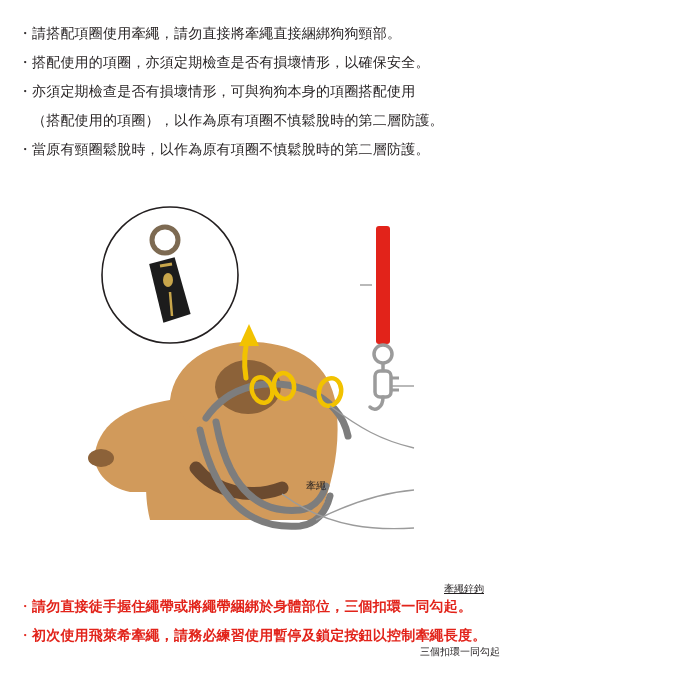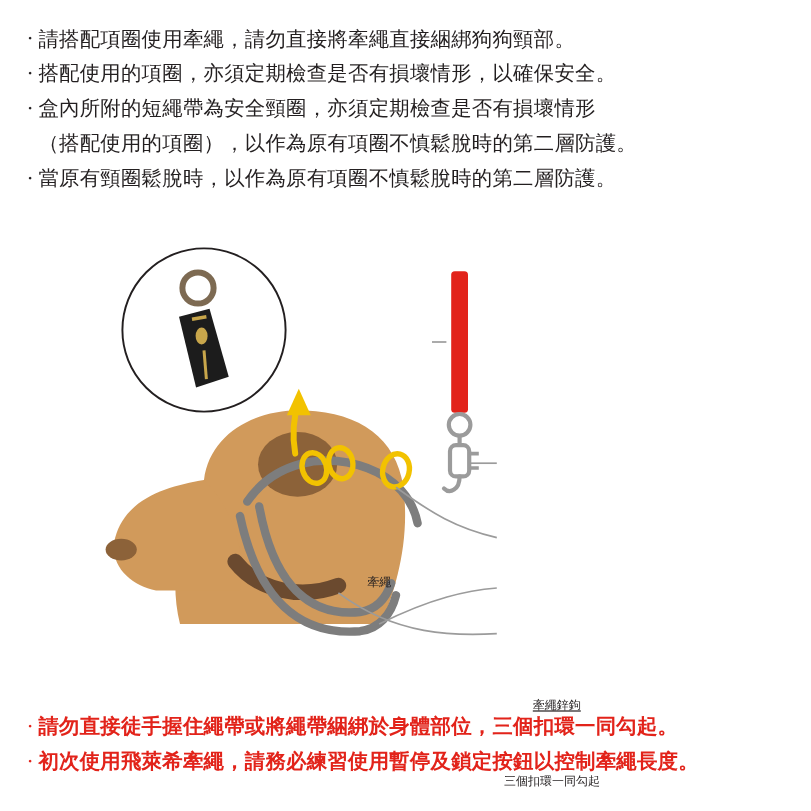--- a/index.html
+++ b/index.html
@@ -35,21 +35,21 @@
     font-size: 14px;
     line-height: 22px;
     color: #231f20;
     text-align: center;
   }
   .bullet-dot.red {
     color: #e2231a;
   }
   .bullet-text {
     flex: 1 1 auto;
-    font-size: 17px;
+    font-size: 14px;
     line-height: 22px;
     color: #231f20;
     letter-spacing: 0.2px;
   }
   .bullet-text.red {
     color: #e2231a;
     font-weight: bold;
   }
 
   #top-notes { top: 22px; }
@@ -88,21 +88,21 @@
     <div class="bullet-row">
       <span class="bullet-dot">・</span>
       <span class="bullet-text">請搭配項圈使用牽繩，請勿直接將牽繩直接綑綁狗狗頸部。</span>
     </div>
     <div class="bullet-row">
       <span class="bullet-dot">・</span>
       <span class="bullet-text">搭配使用的項圈，亦須定期檢查是否有損壞情形，以確保安全。</span>
     </div>
     <div class="bullet-row">
       <span class="bullet-dot">・</span>
-      <span class="bullet-text">盒內所附的短繩帶為安全頸圈，亦須定期檢查是否有損壞情形</span>
+      <span class="bullet-text">亦須定期檢查是否有損壞情形，可與狗狗本身的項圈搭配使用</span>
     </div>
     <div class="bullet-row">
       <span class="bullet-dot"></span>
       <span class="bullet-text">（搭配使用的項圈），以作為原有項圈不慎鬆脫時的第二層防護。</span>
     </div>
     <div class="bullet-row">
       <span class="bullet-dot">・</span>
       <span class="bullet-text">當原有頸圈鬆脫時，以作為原有項圈不慎鬆脫時的第二層防護。</span>
     </div>
   </div>

